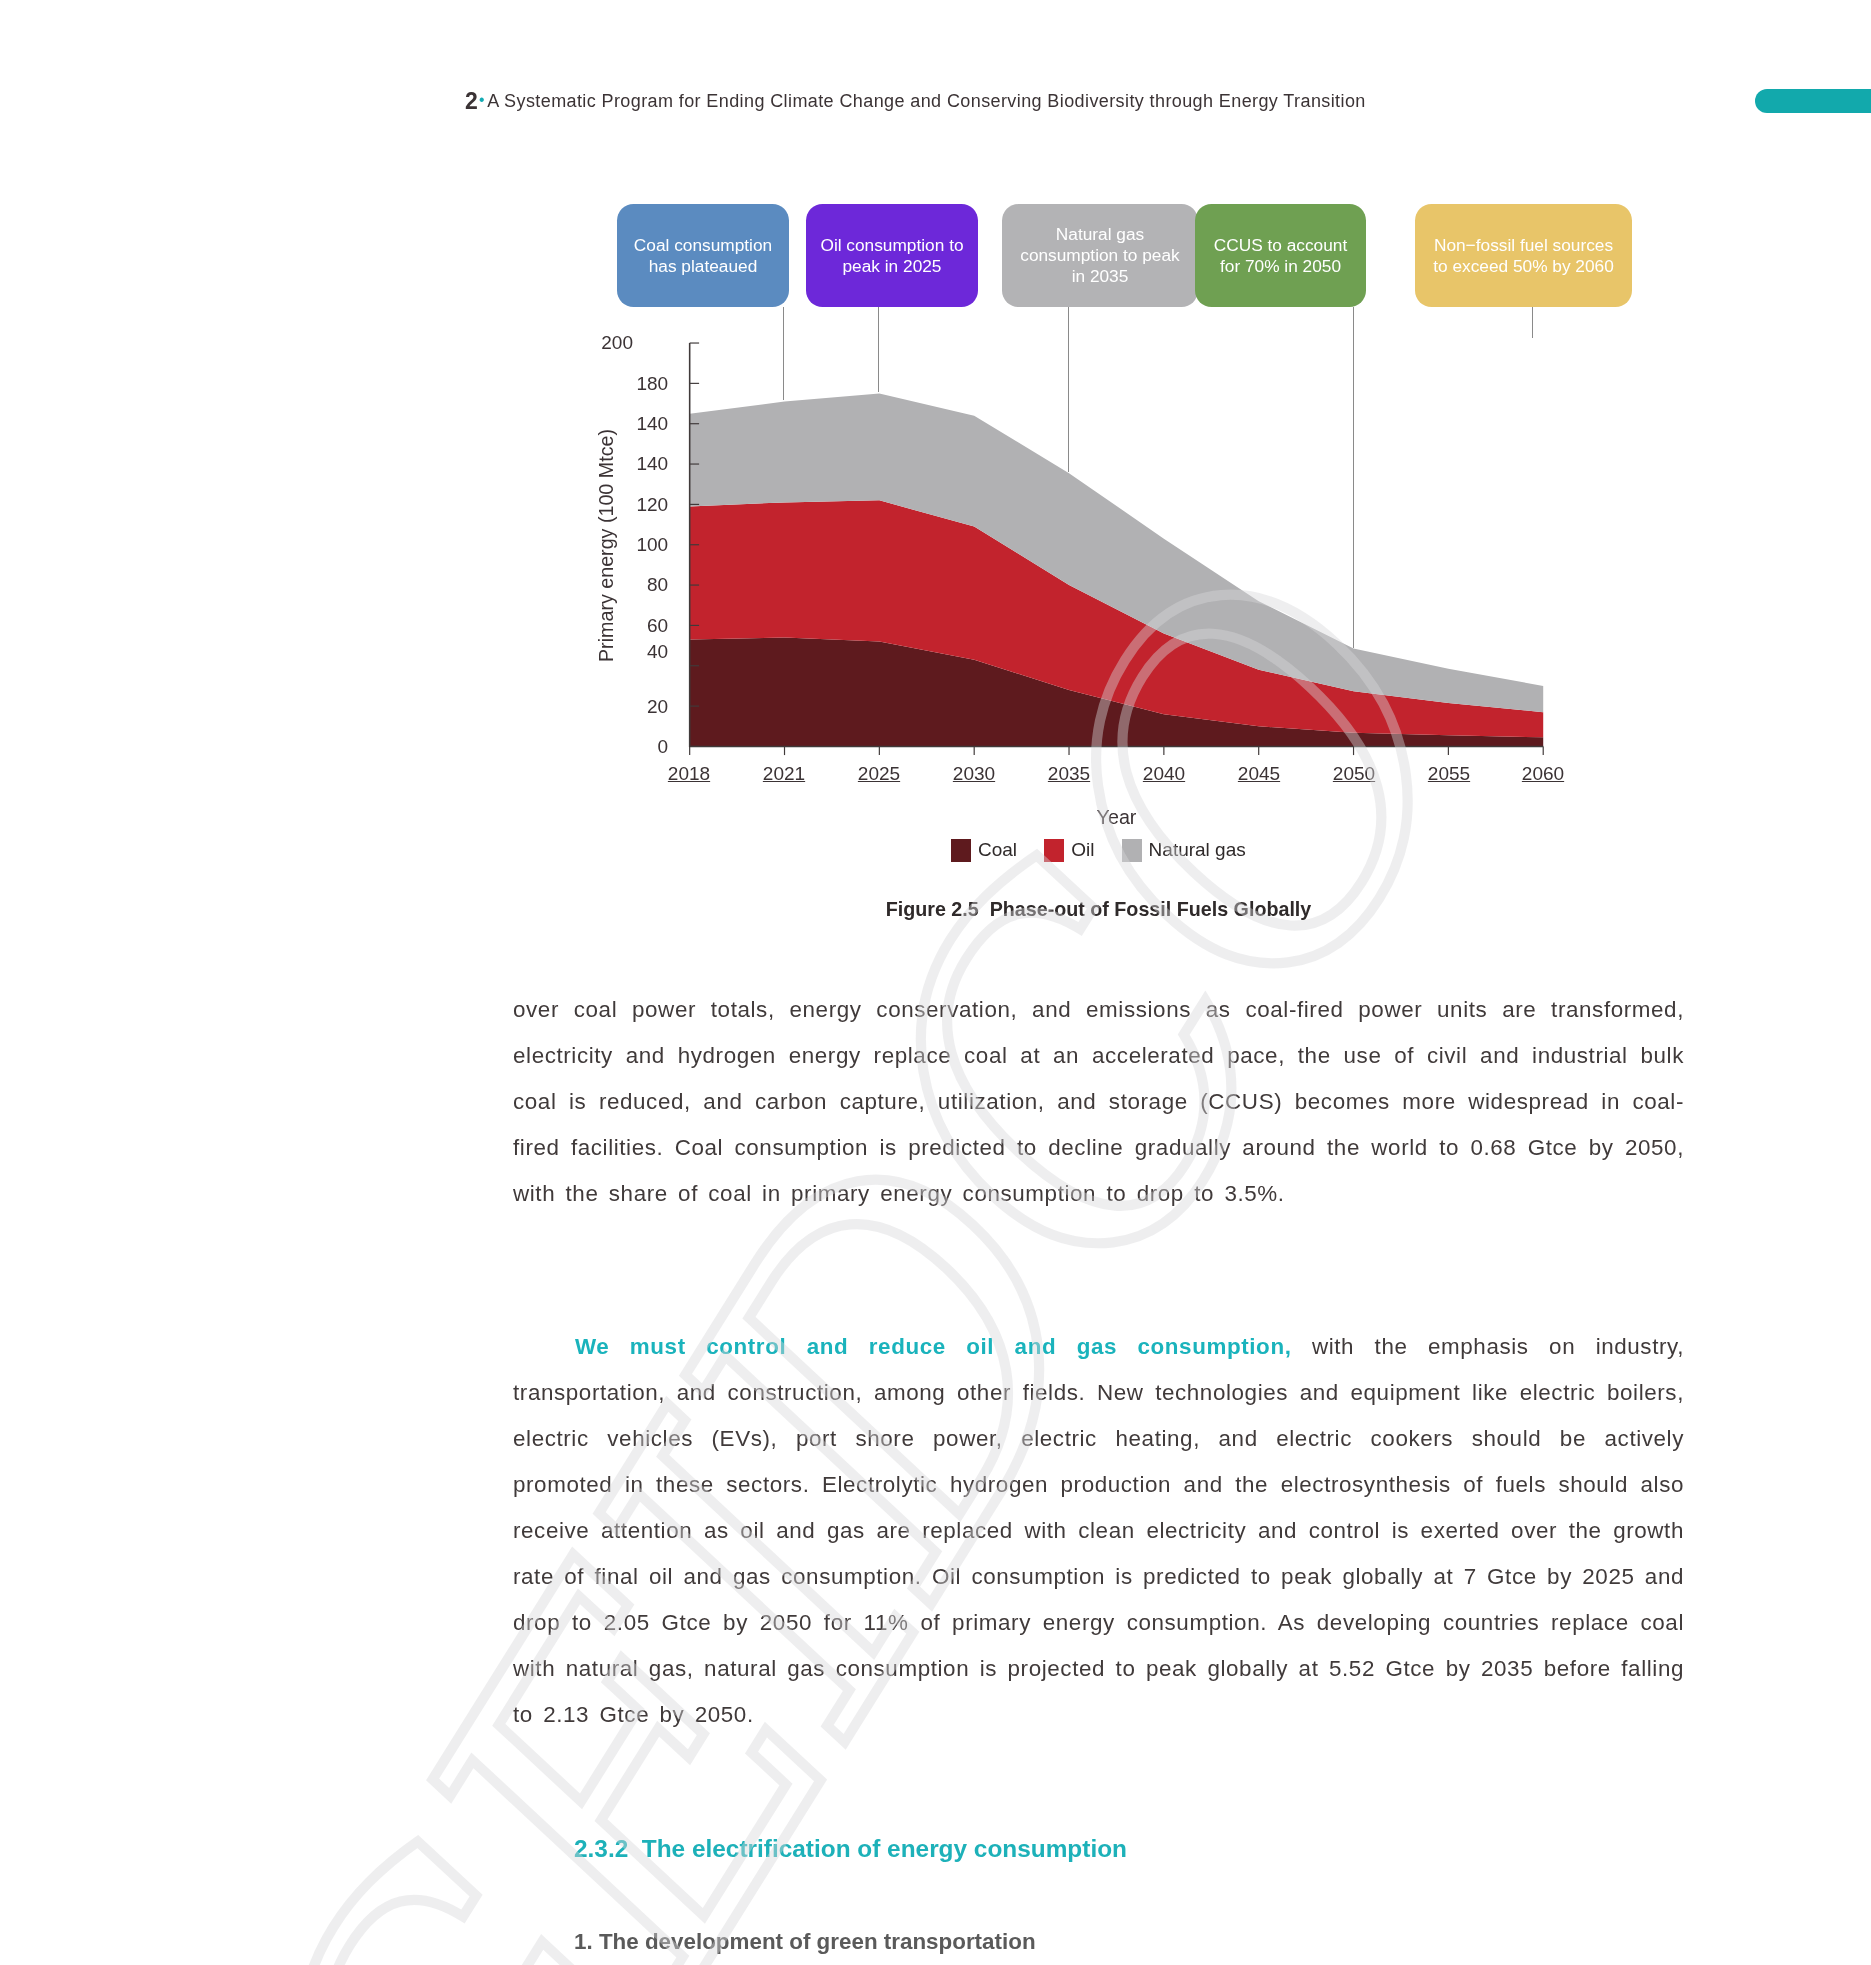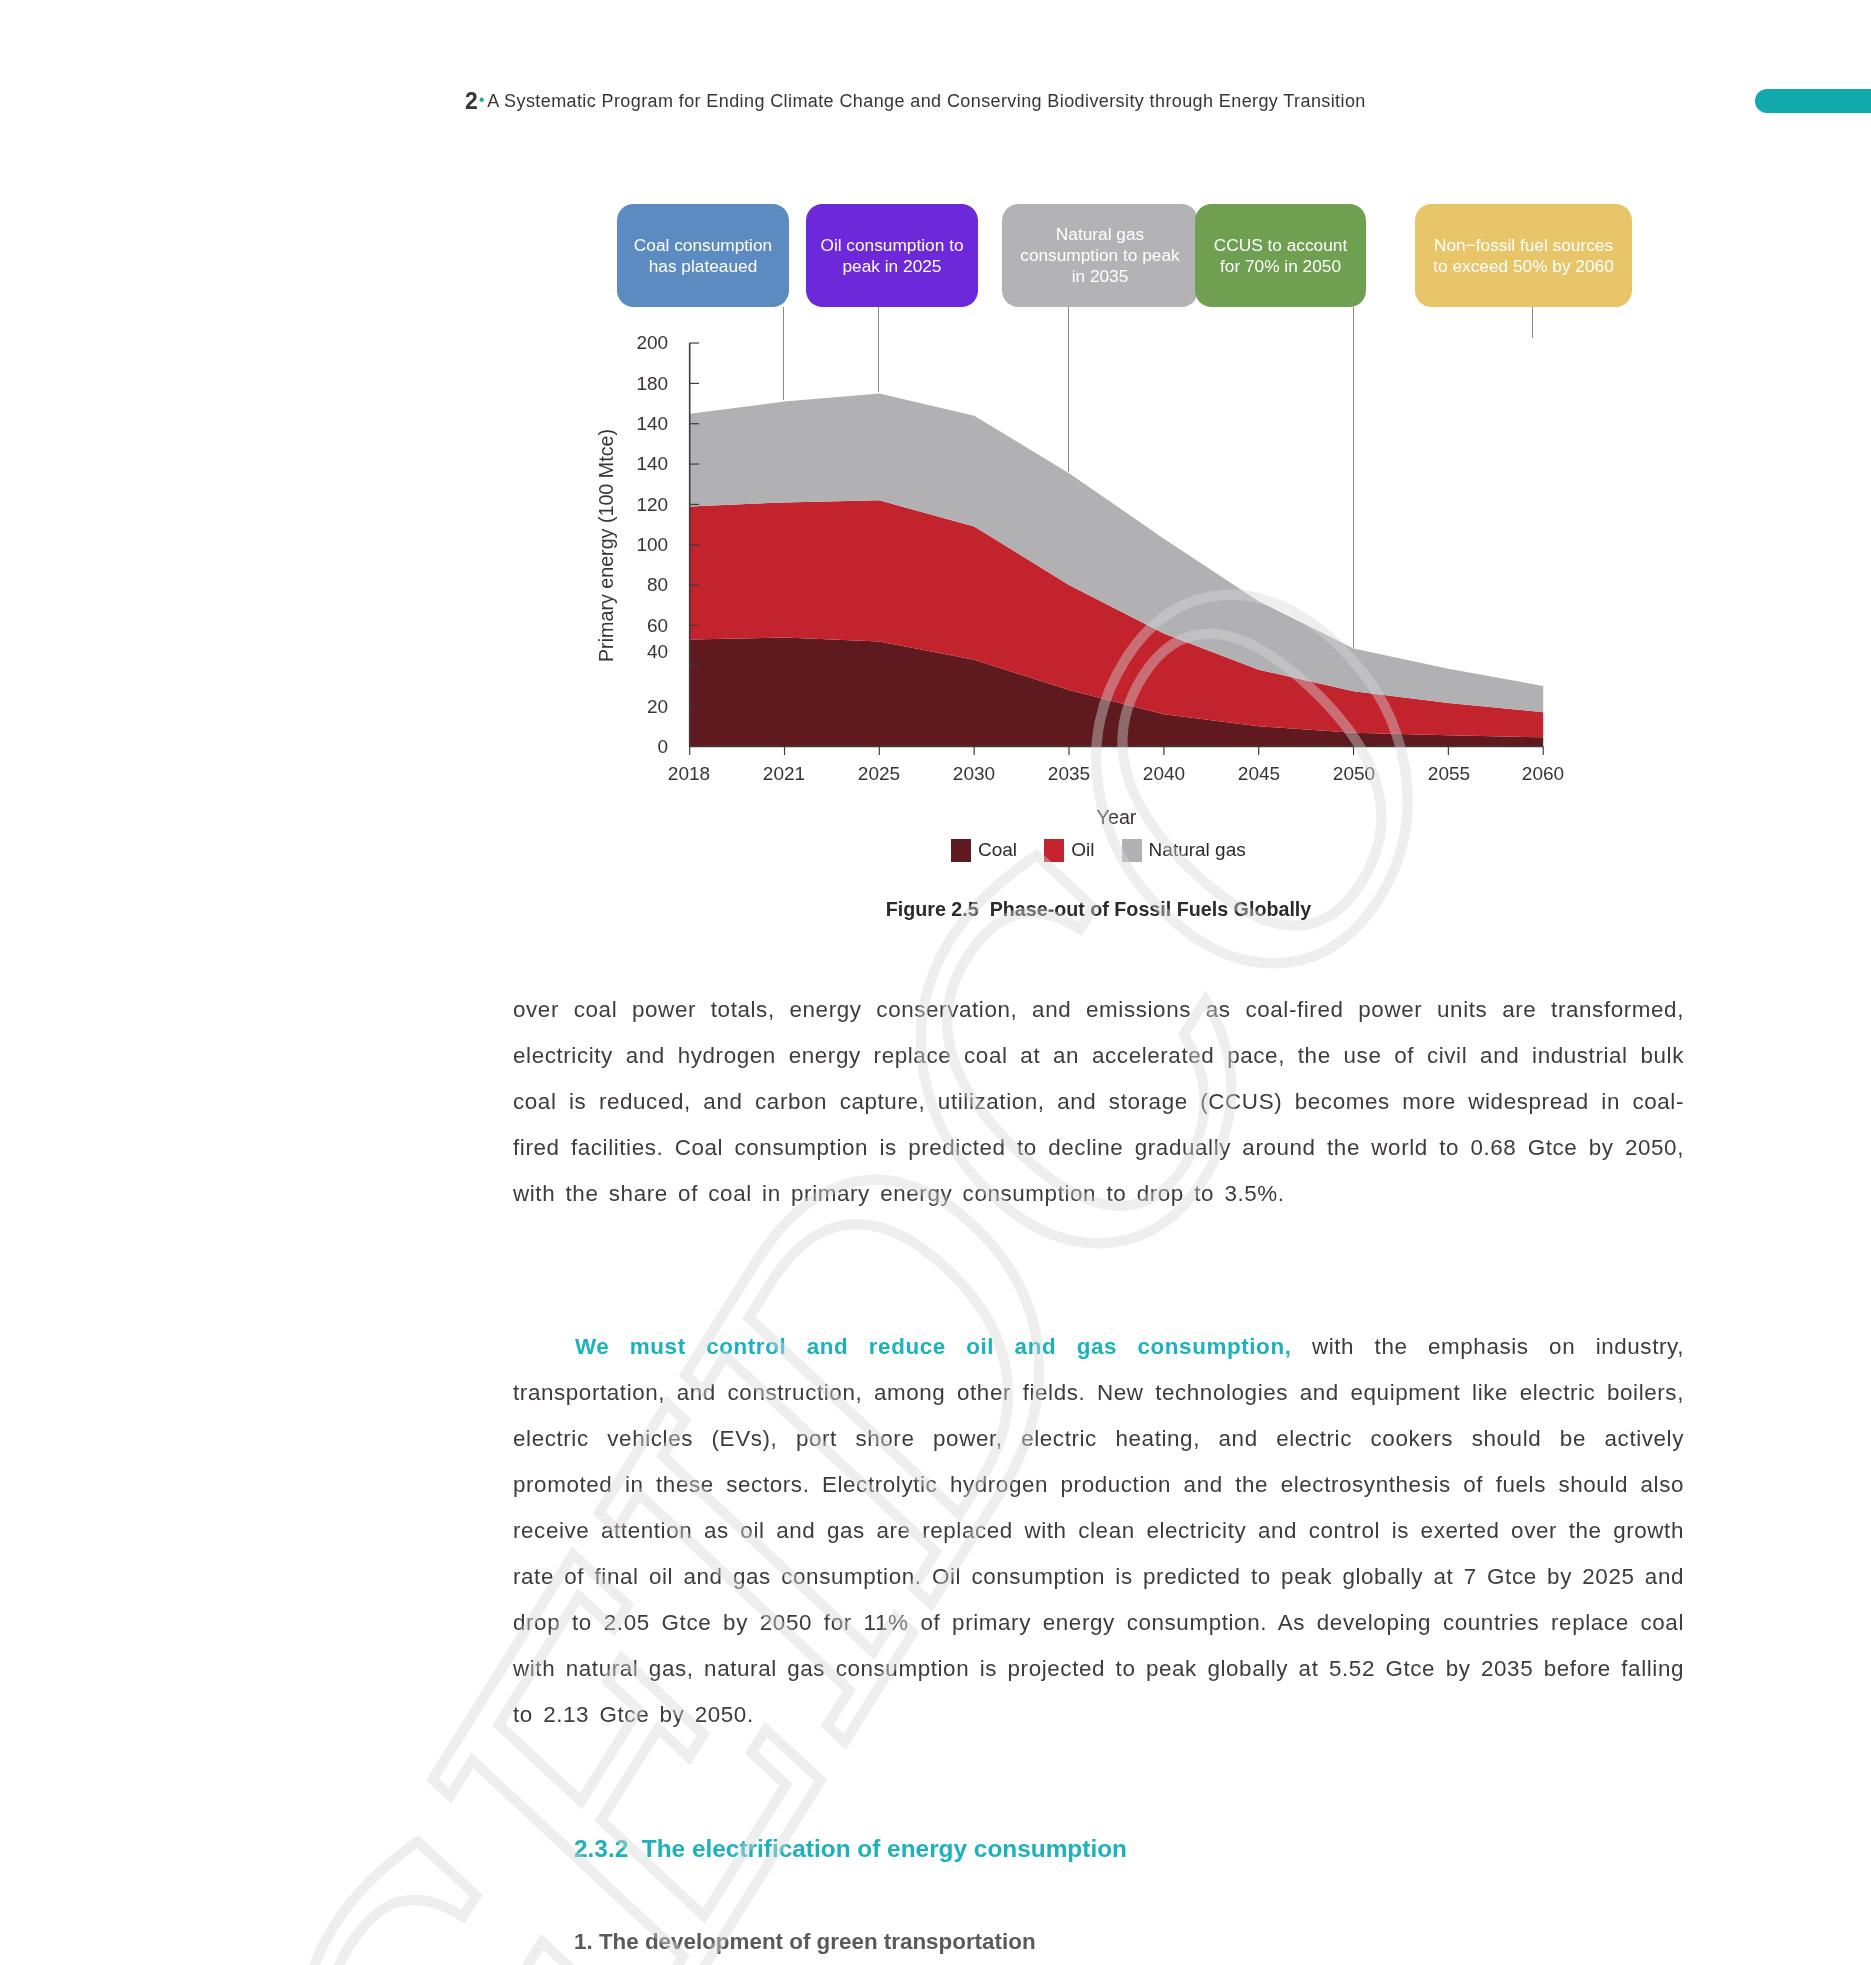--- a/index.html
+++ b/index.html
@@ -27,21 +27,21 @@
            font-size:17.3px; line-height:21px; padding:0 11px; box-sizing:border-box; z-index:2;}
   .connector{position:absolute; width:1.2px; background:#8a8a8a; z-index:1;}
 
   
   .chart-wrap{position:absolute; left:658px; top:334px; width:900px; height:436px; z-index:1;}
   .y-labels{position:absolute; left:566px; top:334px; width:110px; height:436px; z-index:1;}
   .y-labels div{position:absolute; right:7.9px; width:102px; height:23.6px; line-height:23.6px;
                 text-align:right; font-size:19px; color:#3b3335;}
   .x-labels{position:absolute; left:658px; top:763px; width:900px; height:27.5px; z-index:1;}
   .x-labels div{position:absolute; transform:translateX(-50%); font-size:19px; color:#3b3335;
-                white-space:nowrap;}
+                white-space:nowrap;text-decoration:underline;}
   .y-title{position:absolute; left:371px; top:533px; width:472px; height:25px;
            transform:rotate(-90deg); transform-origin:center; text-align:center;
            font-size:19.7px; color:#3b3335; z-index:1;}
   .x-title{position:absolute; left:1038px; top:806px; width:157px; text-align:center;
            font-size:19.7px; color:#3b3335; z-index:1;}
   .legend{position:absolute; left:513px; top:839px; width:1171px; display:flex;
           justify-content:center; gap:27.5px; align-items:center; z-index:1;}
   .legend-item{display:flex; align-items:flex-start; gap:7px; font-size:19px; color:#2f2a2a;}
   .legend-swatch{width:19.7px; height:23px; display:inline-block;}
   .fig-caption{position:absolute; left:513px; top:898px; width:1171px; text-align:center;
@@ -112,21 +112,21 @@
       <div style="top: 401px;">0</div>
       <div style="top: 361px;">20</div>
       <div style="top: 306px;">40</div>
       <div style="top: 280px;">60</div>
       <div style="top: 239px;">80</div>
       <div style="top: 199px;">100</div>
       <div style="top: 159px;">120</div>
       <div style="top: 118px;">140</div>
       <div style="top: 78px;">140</div>
       <div style="top: 38px;">180</div>
-      <div style="top: -2.8px;">200</div>
+      <div style="top: -2.8px; text-align: center;">200</div>
     </div>
   <div class="x-labels" id="x-labels">
       <div style="left: 31px;">2018</div>
       <div style="left: 126px;">2021</div>
       <div style="left: 221px;">2025</div>
       <div style="left: 316px;">2030</div>
       <div style="left: 411px;">2035</div>
       <div style="left: 506px;">2040</div>
       <div style="left: 601px;">2045</div>
       <div style="left: 696px;">2050</div>

